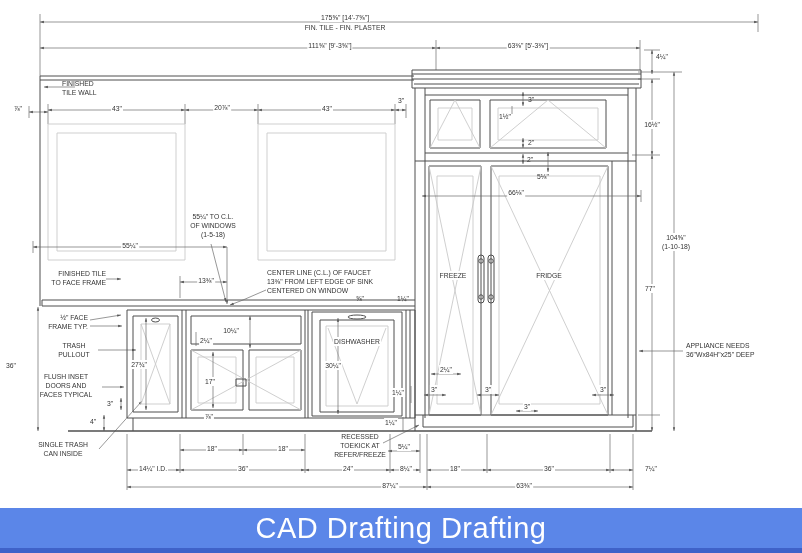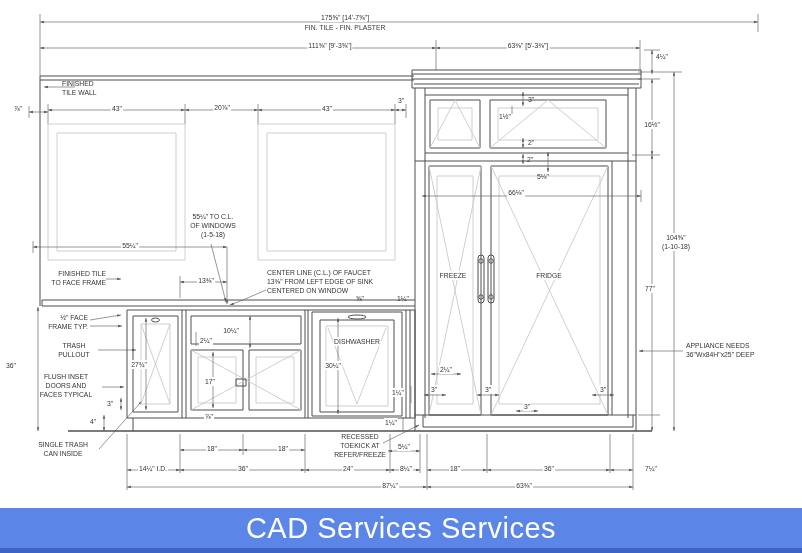--- a/index.html
+++ b/index.html
@@ -304,15 +304,15 @@
     <span class="lb c bg" style="left:348px;top:464px">24"</span>
     <span class="lb c bg" style="left:406px;top:464px">8¼"</span>
     <span class="lb c bg" style="left:390px;top:481px">87¼"</span>
     <span class="lb c bg" style="left:455px;top:464px">18"</span>
     <span class="lb c bg" style="left:549px;top:464px">36"</span>
     <span class="lb c bg" style="left:651px;top:464px">7¼"</span>
     <span class="lb c bg" style="left:524px;top:481px">63⅜"</span>
   </div>
 
   <div class="banner">
-    <span class="banner-title">CAD Services Services</span>
+    <span class="banner-title">CAD Drafting Drafting</span>
   </div>
 </div>
 
 </body></html>

